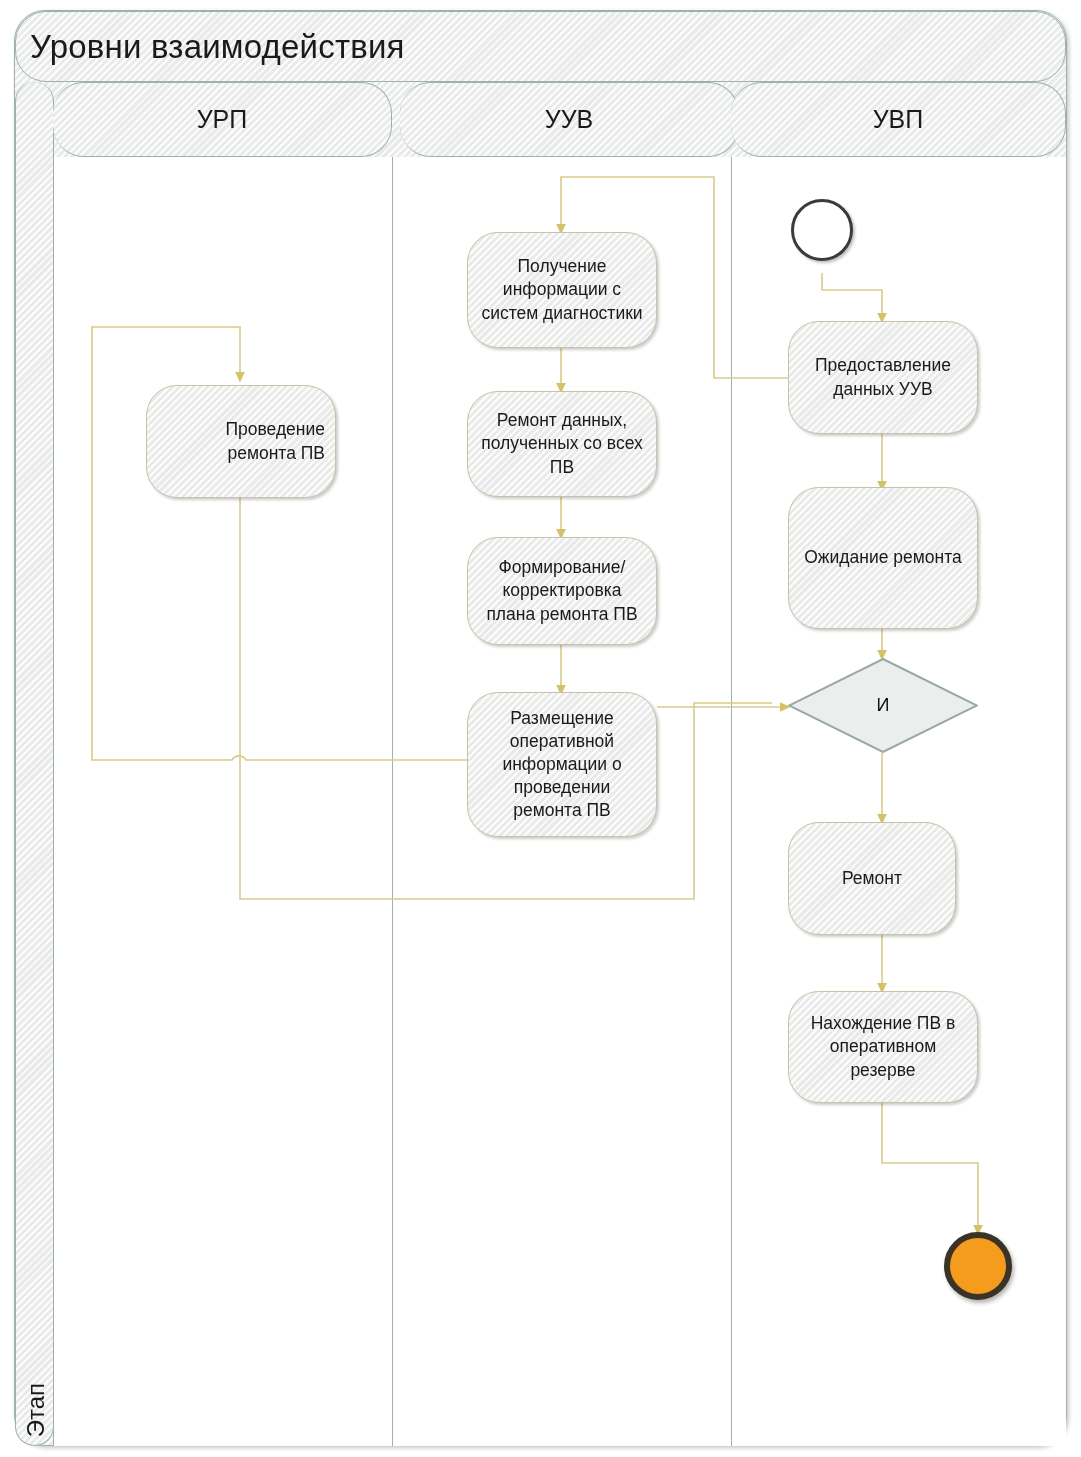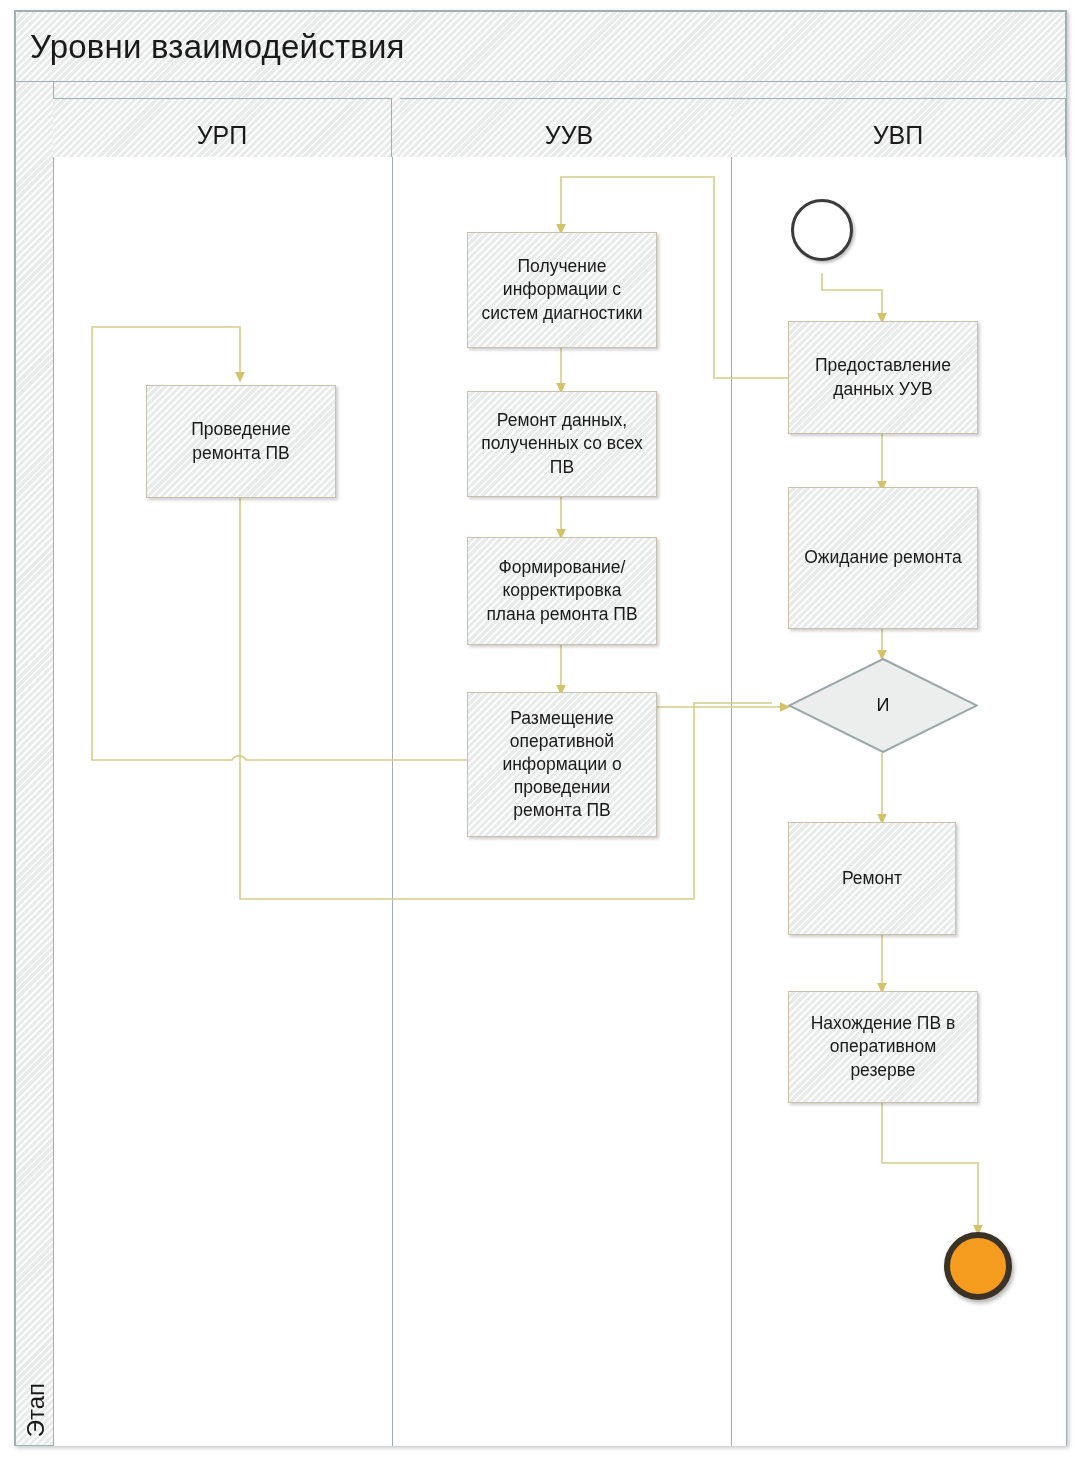--- a/index.html
+++ b/index.html
@@ -31,20 +31,21 @@
   }
 
   .hatch {
     background-color: #eceeed;
     background-image: repeating-linear-gradient(
        135deg,
        rgba(255,255,255,0.85) 0px,
        rgba(255,255,255,0.85) 2px,
        rgba(0,0,0,0.012) 2px,
        rgba(0,0,0,0.012) 5px);
+    border-radius: 31px;
   }
 
   
   .pool-title {
     position: absolute;
     left: 15px;
     top: 11px;
     width: 1051px;
     height: 71px;
     box-sizing: border-box;
@@ -89,21 +90,20 @@
     top: 82px;
     height: 75px;
     box-sizing: border-box;
     border: 1px solid #9fb0b2;
     border-left: none;
     display: flex;
     align-items: center;
     justify-content: center;
     font-size: 25px;
     color: #1a1a1a;
-    margin-top: 16px;
   }
   .lane-head.h1 { left: 53px;  width: 339px; }
   .lane-head.h2 { left: 400px; width: 339px; }
   .lane-head.h3 { left: 731px; width: 335px; }
 
   
   .lane-body {
     position: absolute;
     top: 157px;
     height: 1289px;
@@ -238,21 +238,21 @@
       <path d="M882,598 L882,650" marker-end="url(#ah)"></path>
 
       <path d="M882,753 L882,814" marker-end="url(#ah)"></path>
 
       <path d="M882,935 L882,983" marker-end="url(#ah)"></path>
 
       <path d="M882,1103 L882,1163 L978,1163 L978,1225" marker-end="url(#ah)"></path>
     </g>
   </svg>
 
-  <div class="node hatch" style="left:146px; top:385px; width:190px; height:113px;">
+  <div class="node hatch" style="left:146px; top:385px; width:190px; height:113px;text-align:right;">
     <span>Проведение ремонта ПВ</span>
   </div>
 
   <div class="node hatch" style="left:467px; top:232px; width:190px; height:116px;">
     <span>Получение информации с систем диагностики</span>
   </div>
   <div class="node hatch" style="left:467px; top:391px; width:190px; height:106px;">
     <span>Ремонт данных, полученных со всех ПВ</span>
   </div>
   <div class="node hatch" style="left:467px; top:537px; width:190px; height:108px;">

